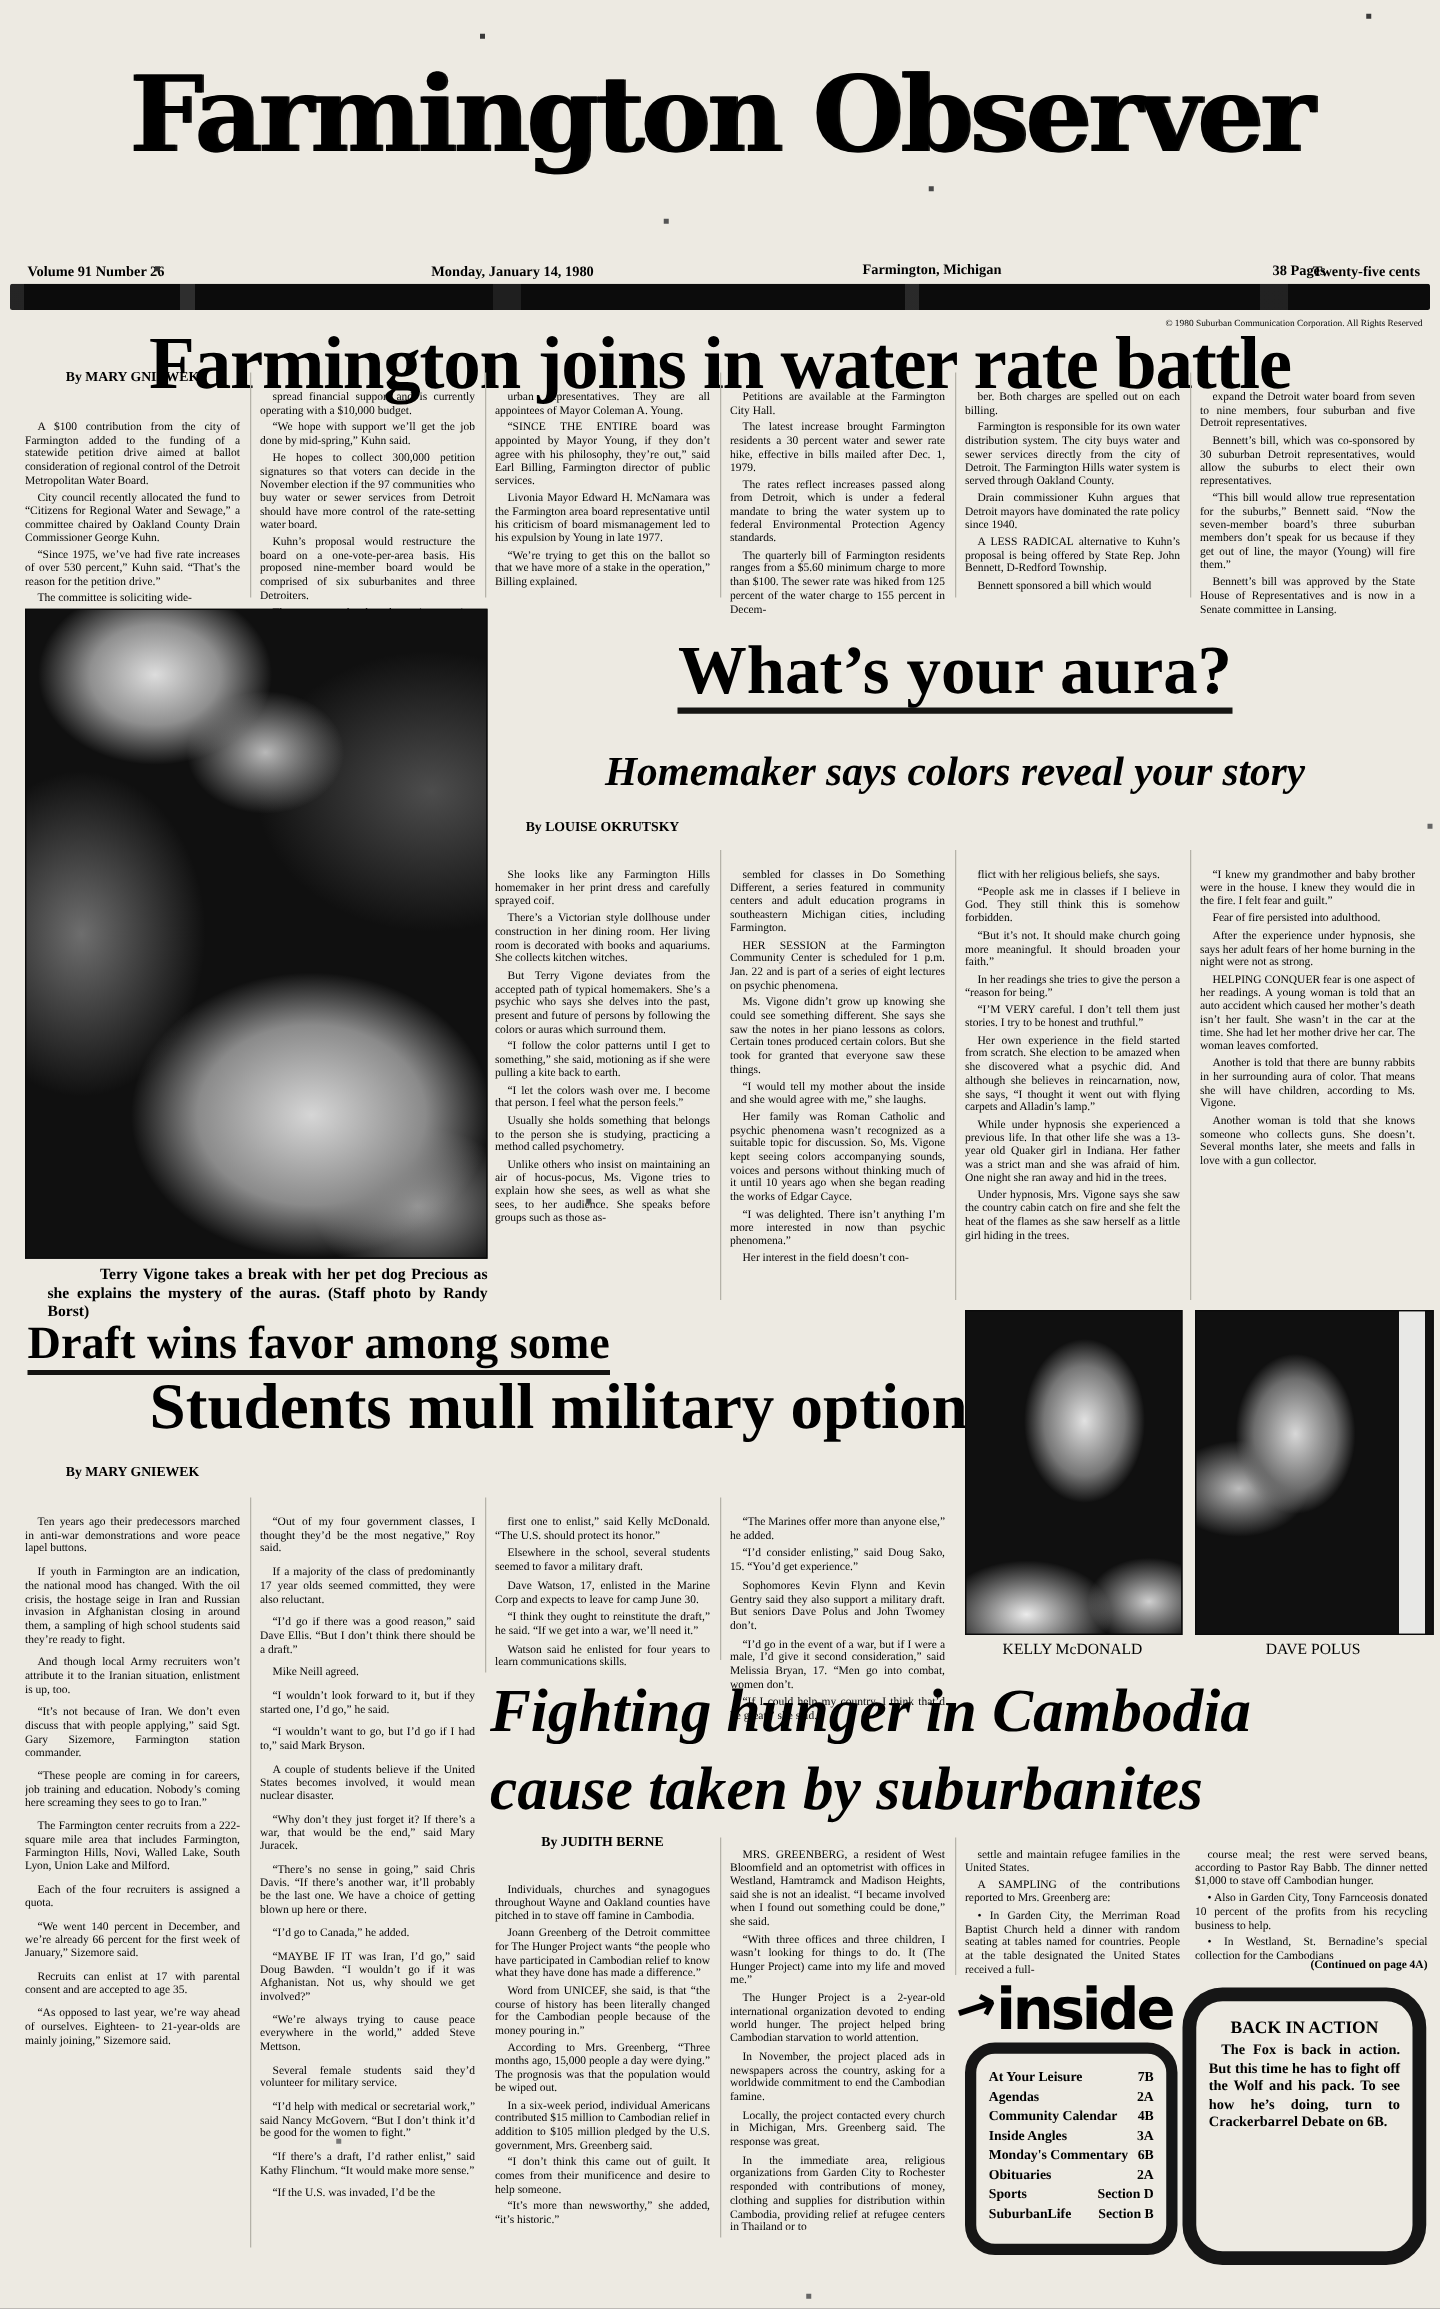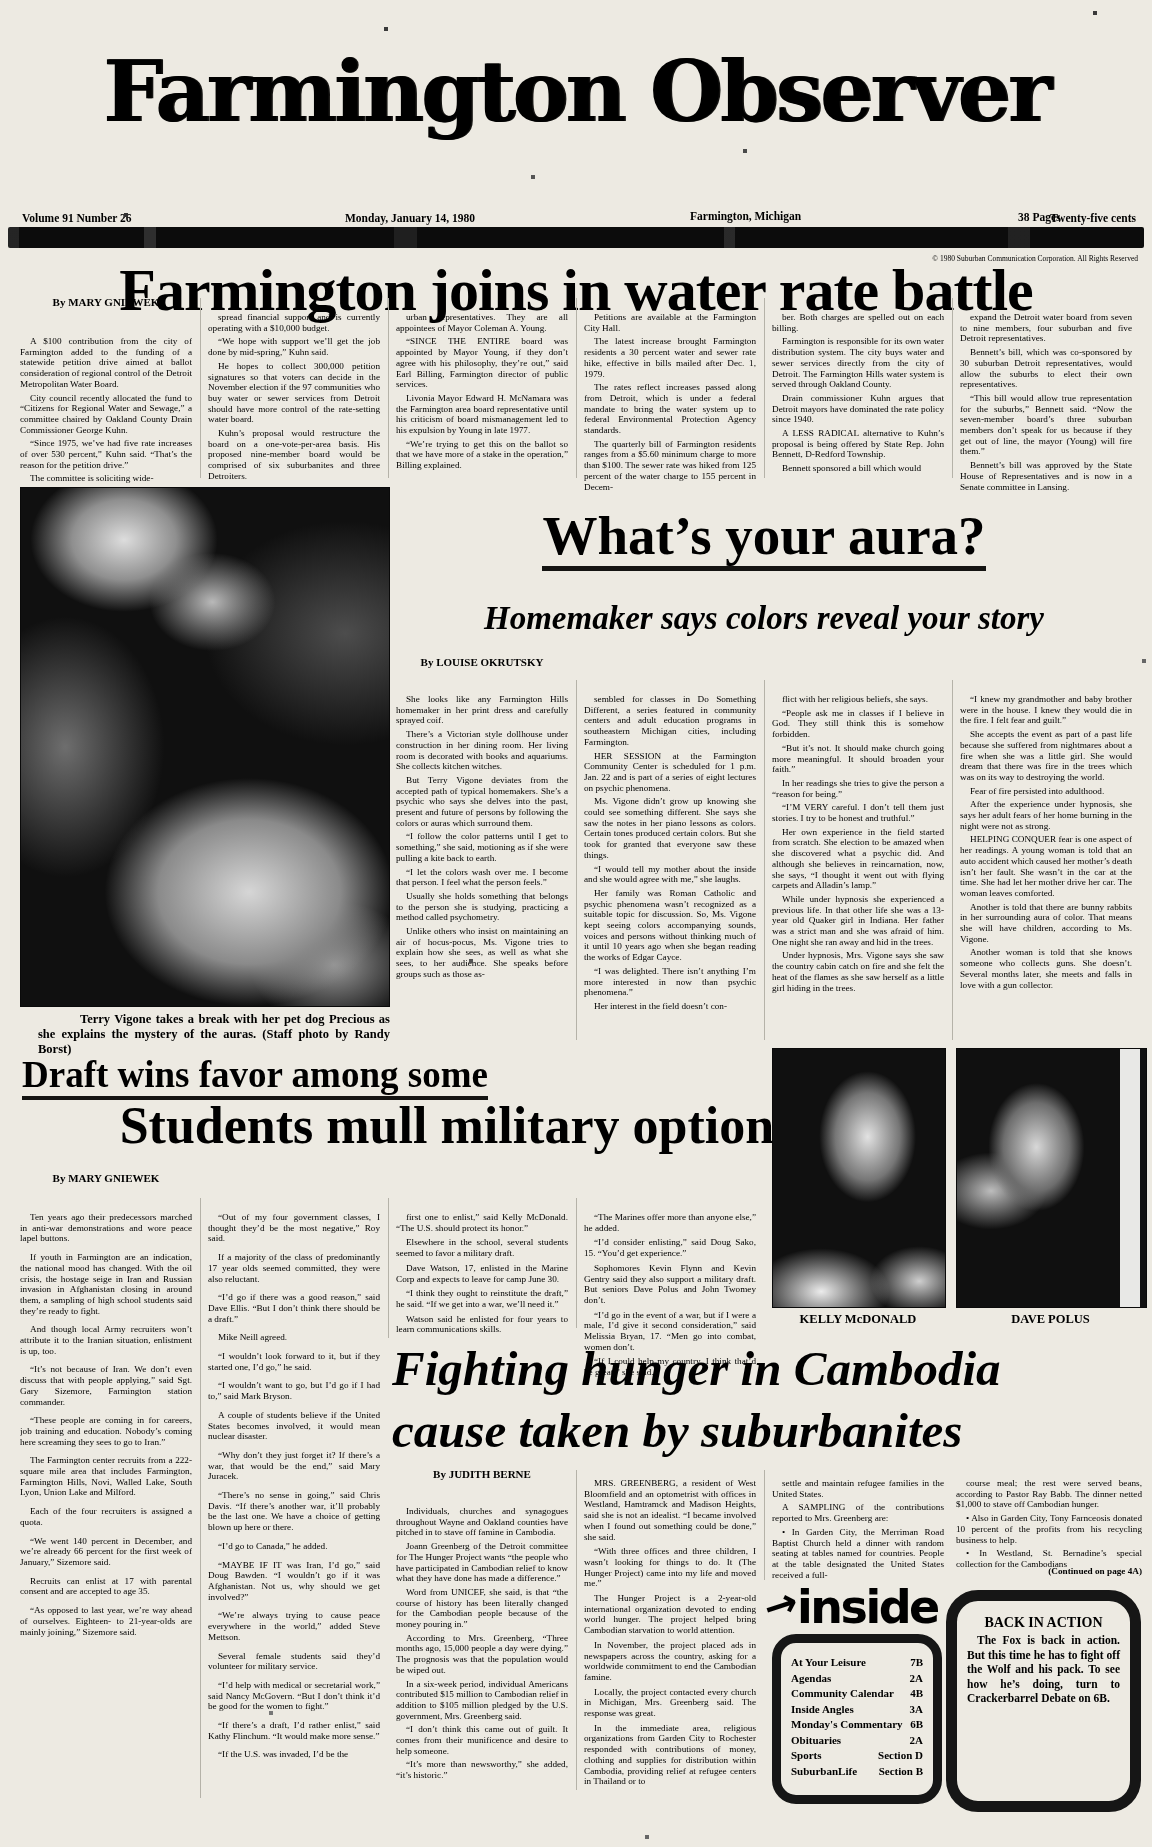--- a/index.html
+++ b/index.html
@@ -51,21 +51,21 @@
     radial-gradient(ellipse 120px 90px at 85% 92%,#9b9b9b 0%,rgba(0,0,0,0) 70%);}
   .photo-kelly{background-image:
     radial-gradient(ellipse 62px 84px at 55% 34%,#e2e2e2 0%,#767676 52%,rgba(0,0,0,0) 78%),
     radial-gradient(ellipse 95px 60px at 28% 94%,#ececec 0%,rgba(0,0,0,0) 72%),
     radial-gradient(ellipse 70px 50px at 85% 90%,#cfcfcf 0%,rgba(0,0,0,0) 70%);}
   .photo-dave{background-image:
     linear-gradient(90deg,rgba(0,0,0,0) 86%,#e8e8e6 86% 97%,#111 97%),
     radial-gradient(ellipse 60px 80px at 42% 38%,#d8d8d8 0%,#6d6d6d 55%,rgba(0,0,0,0) 80%),
     radial-gradient(ellipse 80px 55px at 18% 55%,#bdbdbd 0%,rgba(0,0,0,0) 70%);}
   .caption{position:absolute;font-weight:bold;font-size:12.5px;line-height:15px;text-align:justify;}
-  .photo-name{position:absolute;font-weight:bold;font-size:12.5px;text-align:center;}
+  .photo-name{position:absolute;font-weight:normal;font-size:12.5px;text-align:center;}
   
   .inside-logo{position:absolute;left:764px;top:1584px;font-family:"DejaVu Sans",sans-serif;
     font-weight:bold;font-size:46px;letter-spacing:-2.5px;line-height:1;}
   .inside-arrow{display:inline-block;font-size:40px;font-weight:bold;transform:rotate(-18deg);
     margin-right:2px;vertical-align:4px;}
   .idx-box{position:absolute;left:772px;top:1634px;width:132px;height:128px;
     border:9px solid #161616;border-radius:24px;padding:12px 10px;background:#edeae2;}
   .idx-row{display:flex;justify-content:space-between;font-weight:bold;font-size:11px;
     line-height:15.5px;white-space:nowrap;}
   .feature-box{position:absolute;left:946px;top:1590px;width:153px;height:172px;
@@ -165,21 +165,20 @@
       <p>“People ask me in classes if I believe in God. They still think this is somehow forbidden.</p>
       <p>“But it’s not. It should make church going more meaningful. It should broaden your faith.”</p>
       <p>In her readings she tries to give the person a “reason for being.”</p>
       <p>“I’M VERY careful. I don’t tell them just stories. I try to be honest and truthful.”</p>
       <p>Her own experience in the field started from scratch. She election to be amazed when she discovered what a psychic did. And although she believes in reincarnation, now, she says, “I thought it went out with flying carpets and Alladin’s lamp.”</p>
       <p>While under hypnosis she experienced a previous life. In that other life she was a 13-year old Quaker girl in Indiana. Her father was a strict man and she was afraid of him. One night she ran away and hid in the trees.</p>
       <p>Under hypnosis, Mrs. Vigone says she saw the country cabin catch on fire and she felt the heat of the flames as she saw herself as a little girl hiding in the trees.</p>
     </div>
   <div class="news-col" style="left:960px;top:678px;height:370px;">
       <p>“I knew my grandmother and baby brother were in the house. I knew they would die in the fire. I felt fear and guilt.”</p>
-      <p>She accepts the event as part of a past life because she suffered from nightmares about a fire when she was a little girl. She would dream that there was fire in the trees which was on its way to destroying the world.</p>
       <p>Fear of fire persisted into adulthood.</p>
       <p>After the experience under hypnosis, she says her adult fears of her home burning in the night were not as strong.</p>
       <p>HELPING CONQUER fear is one aspect of her readings. A young woman is told that an auto accident which caused her mother’s death isn’t her fault. She wasn’t in the car at the time. She had let her mother drive her car. The woman leaves comforted.</p>
       <p>Another is told that there are bunny rabbits in her surrounding aura of color. That means she will have children, according to Ms. Vigone.</p>
       <p>Another woman is told that she knows someone who collects guns. She doesn’t. Several months later, she meets and falls in love with a gun collector.</p>
     </div>
   <div class="vrule" style="left:576px;top:680px;height:360px;"></div>
   <div class="vrule" style="left:764px;top:680px;height:360px;"></div>
   <div class="vrule" style="left:952px;top:680px;height:360px;"></div>
 

